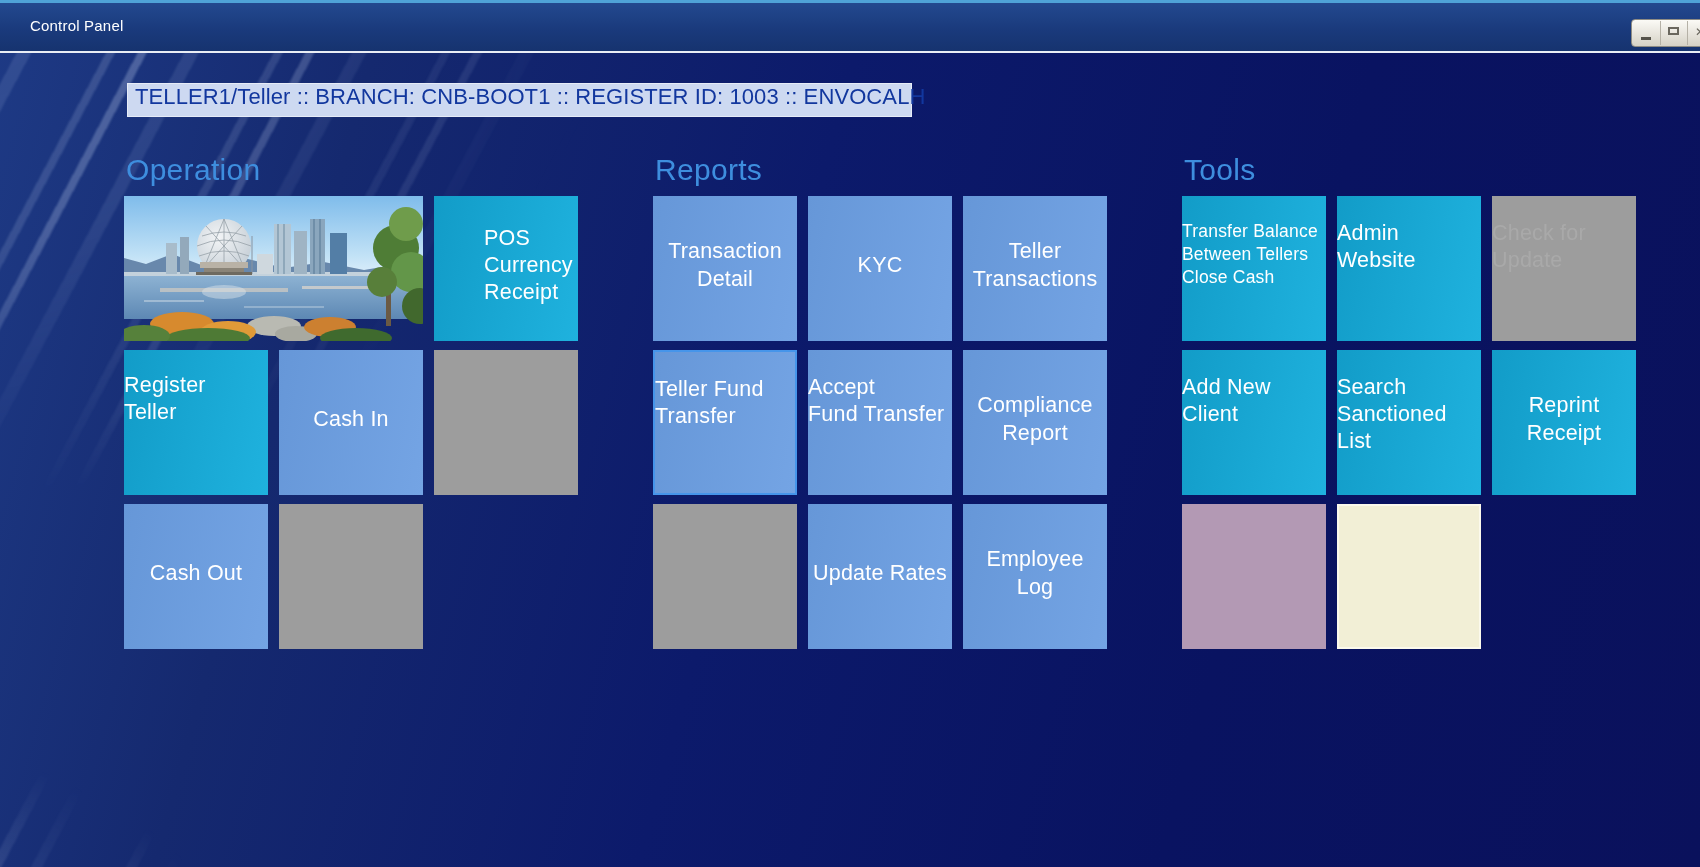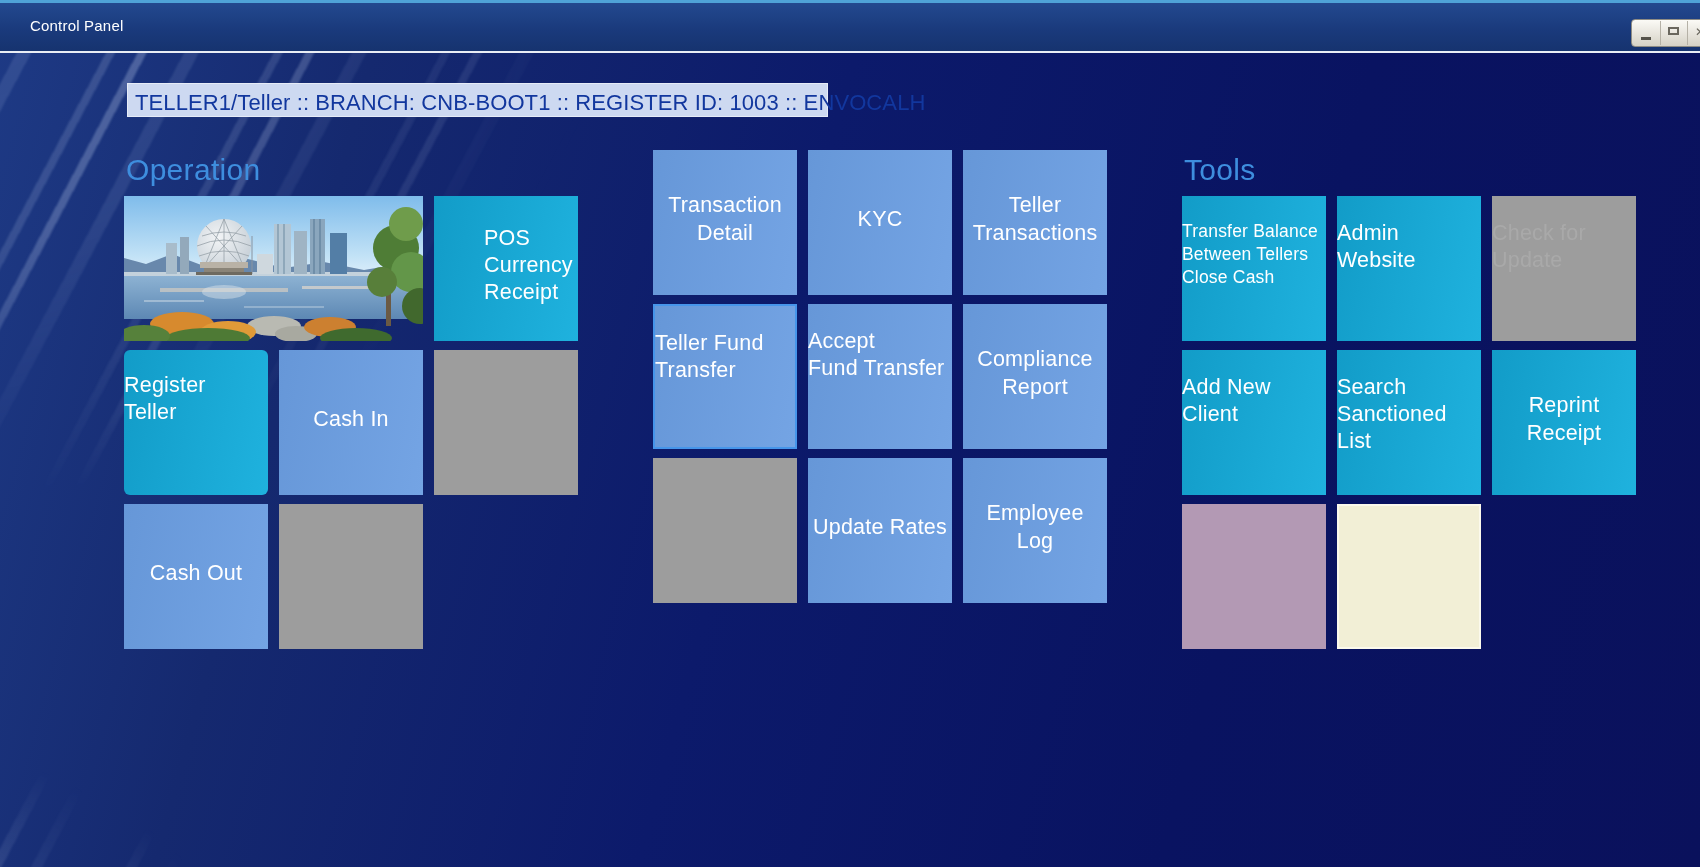--- a/index.html
+++ b/index.html
@@ -27,22 +27,22 @@
     background:linear-gradient(180deg,#23498f 0%,#1a3a7c 55%,#16336f 100%);}
   .titlebar .title{position:absolute;left:30px;top:0;line-height:46px;color:#fff;font-size:15px;letter-spacing:.2px;}
   .win-controls{position:absolute;right:-16px;top:16px;height:24px;display:flex;align-items:stretch;
     background:linear-gradient(180deg,#fbfaf6,#d6d2c6);border:1px solid #8e8c84;border-radius:4px;padding:1px;}
   .win-btn{position:relative;width:27px;border:none;background:transparent;padding:0;cursor:pointer;}
   .win-btn + .win-btn{border-left:1px solid #b5b1a6;}
   .glyph-min{position:absolute;left:8px;bottom:5px;width:10px;height:3px;background:#55524a;}
   .glyph-max{position:absolute;left:7px;top:6px;width:11px;height:8px;border:2px solid #6a675e;box-sizing:border-box;}
   .glyph-close{position:absolute;left:7px;top:4px;color:#6a675e;font-size:12px;}
   
-  .session-bar{position:absolute;left:127px;top:83px;width:701px;height:34px;box-sizing:border-box;
-    background:var(--c-header-bg,#cdd9f1);border:1px solid #e6ecf7;display:flex;align-items:flex-end;padding:0 7px;}
+  .session-bar{position:absolute;left:127px;top:83px;width:785px;height:34px;box-sizing:border-box;
+    background:var(--c-header-bg,#cdd9f1);border:1px solid #e6ecf7;display:flex;align-items:flex-start;padding:0 7px;}
   .session-bar span{color:var(--c-header-text,#12379e);font-size:22px;white-space:nowrap;letter-spacing:.1px;}
   
   .section{position:absolute;top:150px;}
   .section h2{margin:0;height:46px;font-size:30px;font-weight:400;line-height:40px;
     color:var(--c-section-title,#3e8ede);letter-spacing:.3px;padding-left:2px;}
   .grid{display:grid;grid-template-columns:repeat(3,144px);grid-auto-rows:145px;column-gap:11px;row-gap:9px;}
   
   .tile{position:relative;box-sizing:border-box;display:flex;flex-direction:column;
     color:#fff;font-size:21.5px;line-height:1.26;letter-spacing:.2px;overflow:hidden;}
   .tile.span2{grid-column:span 2;}
@@ -54,21 +54,21 @@
   .t-cream{background:var(--c-cream,#f2efd6);box-shadow:inset 0 0 0 2px #fbf9ec;}
   .t-image{padding:0;}
   .t-image svg{display:block;width:100%;height:100%;}
   .align-left{align-items:flex-start;text-align:left;padding-right:6px;}
   .align-center{align-items:center;text-align:center;padding-left:4px;padding-right:4px;}
   .valign-top{justify-content:flex-start;padding-top:24px;}
   .valign-center{justify-content:center;padding-bottom:6px;}
   .tile.small{font-size:17.5px;line-height:1.3;}
   .tile.focused{border:2px solid var(--c-focus,#4695ea);}
   .tile[data-tile="pos-currency-exchange"]{padding-left:50px;}
-  .tile[data-tile="register-teller"]{padding-top:22px;border-radius:6px;}
+  .tile[data-tile="register-teller"]{padding-top:22px;}
   .line{display:block;}
 </style>
 </head>
 <body>
 
 <div class="stage">
   <div class="streaks streaks-a"></div>
   <div class="streaks streaks-b"></div>
 
   <header class="titlebar">
@@ -174,20 +174,21 @@
             <span class="line">Cash In</span>
           </div>
           <div class="tile t-gray" data-tile="empty-operation-1"></div>
           <div class="tile t-blue align-center valign-center" data-tile="cash-out">
             <span class="line">Cash Out</span>
           </div>
           <div class="tile t-gray" data-tile="empty-operation-2"></div>
         </div>
       </section>
       <section class="section" style="left: 653px;">
+        <h2>Reports</h2>
         <div class="grid">
           <div class="tile t-blue align-center valign-center" data-tile="transaction-detail">
             <span class="line">Transaction</span>
             <span class="line">Detail</span>
           </div>
           <div class="tile t-blue align-center valign-center" data-tile="kyc">
             <span class="line">KYC</span>
           </div>
           <div class="tile t-blue align-center valign-center" data-tile="teller-transactions">
             <span class="line">Teller</span>

